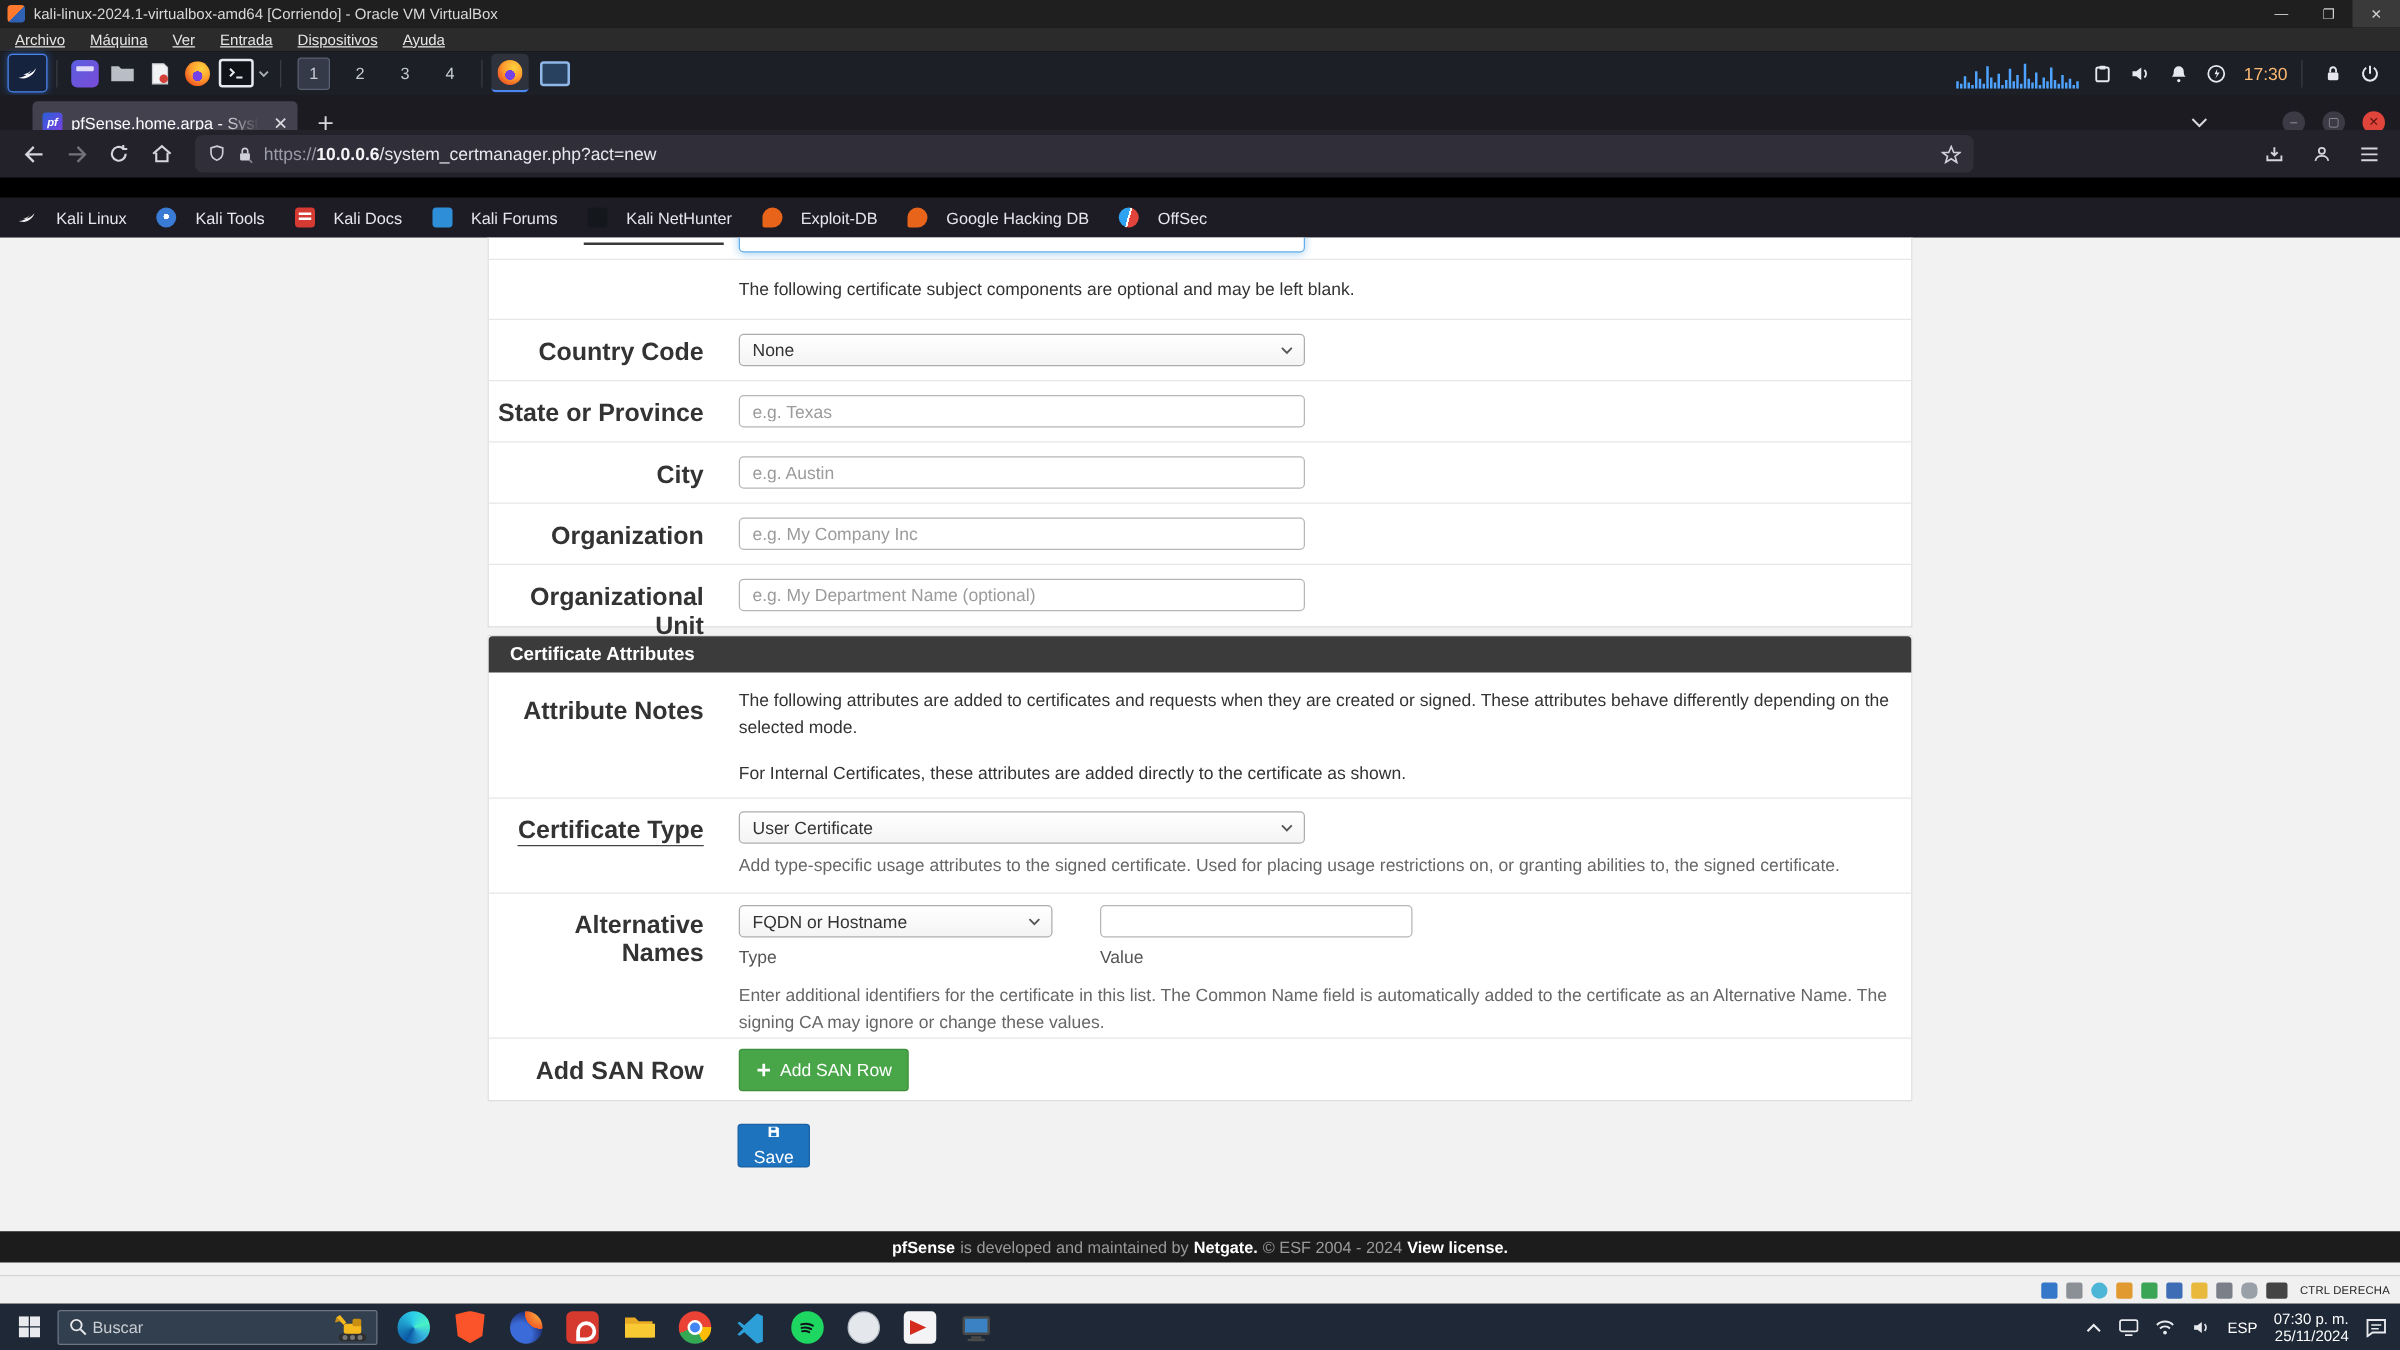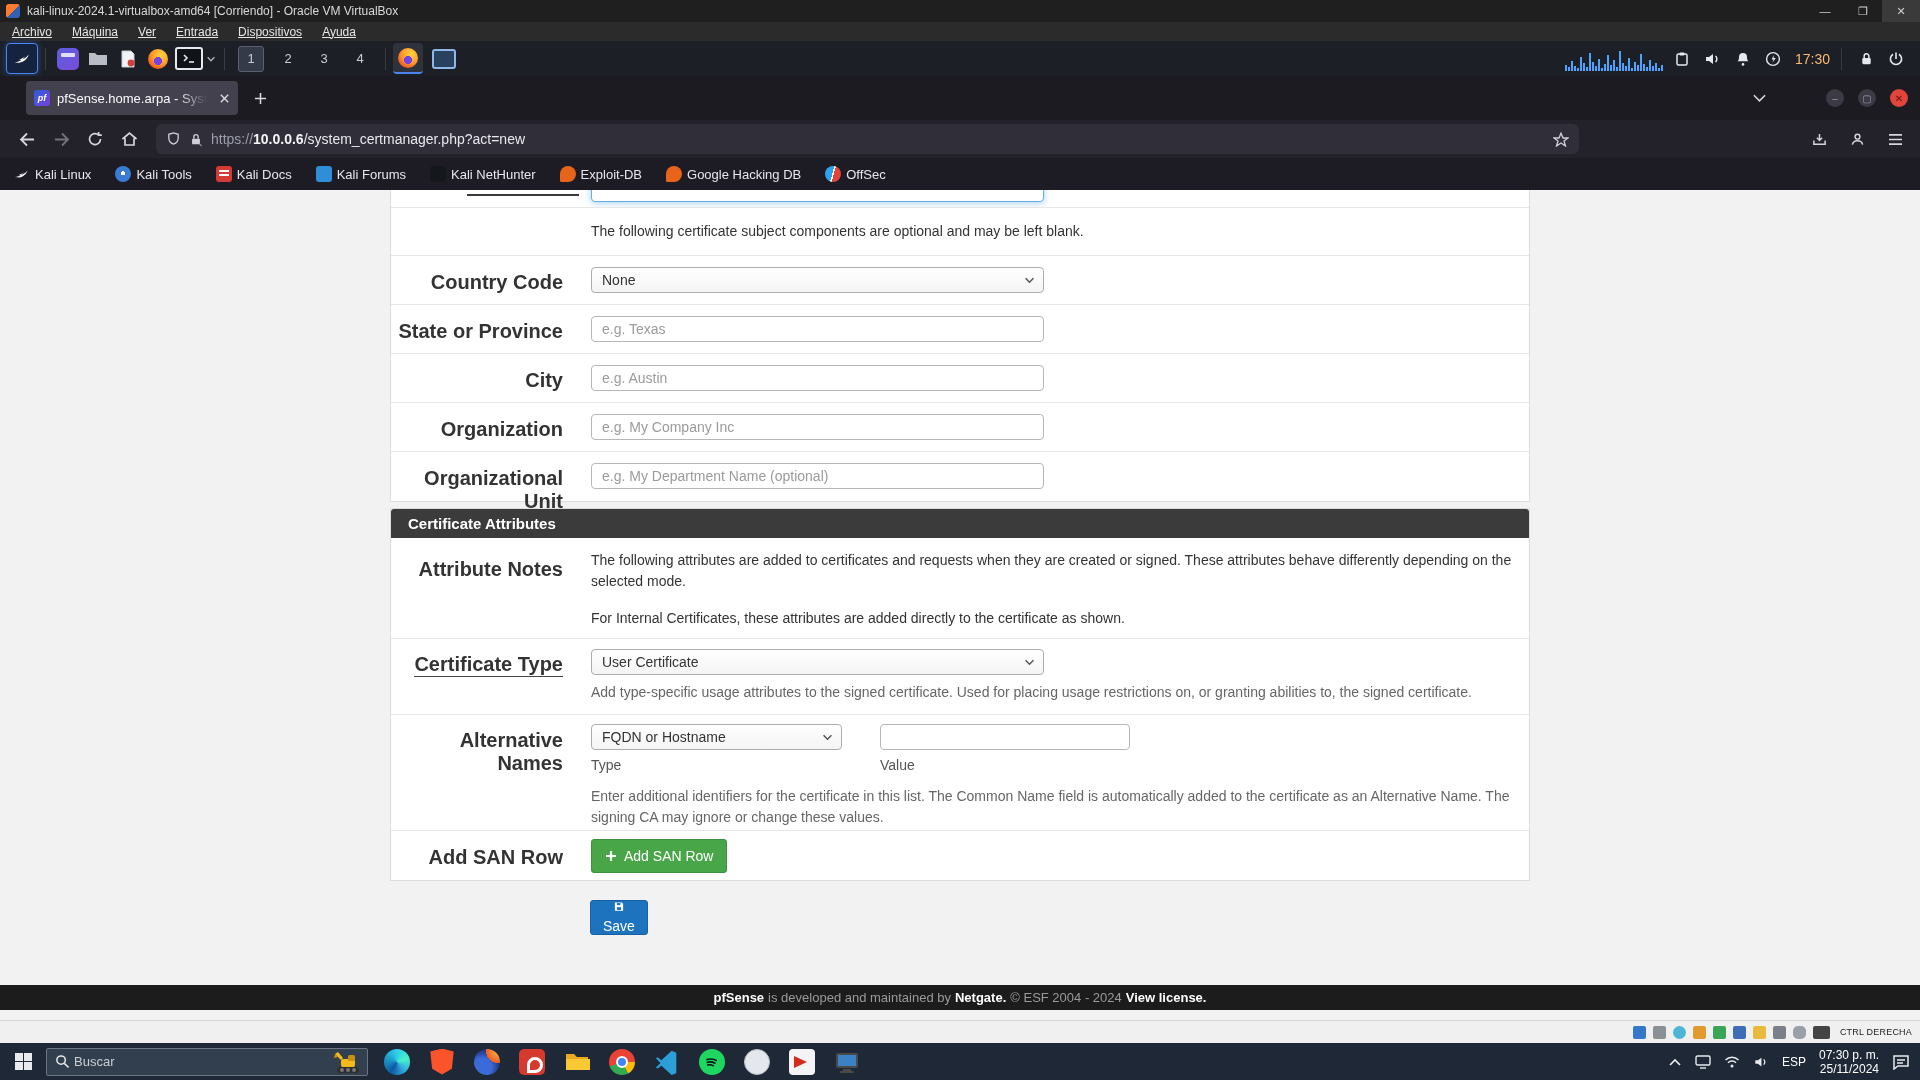--- a/index.html
+++ b/index.html
@@ -58,33 +58,33 @@
               align-items:center;justify-content:center;flex:0 0 16px;}
   .tab-title{margin-left:7px;white-space:nowrap;overflow:hidden;width:150px;position:relative;
              -webkit-mask-image:linear-gradient(90deg,#000 80%,transparent);
              mask-image:linear-gradient(90deg,#000 80%,transparent);}
   .tab-close{margin-left:auto;}
   .newtab{margin-left:16px;}
   .tb-right{margin-left:auto;display:flex;align-items:center;gap:14px;margin-right:12px;}
   .win-dot{width:18px;height:18px;border-radius:50%;background:#3b3a45;display:flex;align-items:center;justify-content:center;color:#9a99a5;font-size:10px;}
   .win-dot.red{background:#e0443a;color:#601410;}
 
-  .ff-nav{position:absolute;left:0;top:120px;width:1920px;height:38px;background:#23222b;
+  .ff-nav{position:absolute;left:0;top:104px;width:1920px;height:38px;background:#23222b;
           display:flex;align-items:center;}
   .nav-ico{width:34px;height:30px;display:flex;align-items:center;justify-content:center;border-radius:4px;}
   .urlbar{margin-left:10px;width:1423px;height:30px;background:#2f2e39;border-radius:6px;
           display:flex;align-items:center;padding:0 10px;box-sizing:border-box;font-size:14px;}
   .url-scheme{color:#9d9cab;}
   .url-host{color:#f5f5f8;font-weight:bold;}
   .url-path{color:#e8e8ef;}
   .nav-right{margin-left:auto;display:flex;align-items:center;gap:4px;margin-right:8px;}
 
   .ff-bm{position:absolute;left:0;top:158px;width:1920px;height:32px;background:#1d1c24;
          display:flex;align-items:center;gap:24px;padding-left:14px;color:#e6e6ec;font-size:13px;}
-  .bm{display:flex;align-items:center;gap:5px;}
+  .bm{display:flex;align-items:center;gap:15px;}
   .fv{width:16px;height:16px;border-radius:3px;flex:0 0 16px;}
   .fv-tools{border-radius:50%;background:radial-gradient(circle at 50% 45%,#fff 0 18%,#3a7bd5 19%);}
   .fv-docs{background:#d63b33;position:relative;}
   .fv-docs:after{content:"";position:absolute;left:3px;top:4px;width:10px;height:2px;background:#fff;
                  box-shadow:0 4px 0 #fff;}
   .fv-forums{background:#2e8fd8;}
   .fv-nh{background:#14181d;}
   .fv-bird{border-radius:50% 50% 50% 10%;background:#e8641b;}
   .fv-offsec{border-radius:50%;background:linear-gradient(105deg,#2ea3f2 46%,#ffffff 46% 54%,#e0443a 54%);}
 
@@ -124,21 +124,21 @@
   .vb-status{position:absolute;left:0;top:1020px;width:1920px;height:23px;background:#f0f0f0;
              border-top:1px solid #d5d5d5;box-sizing:border-box;display:flex;align-items:center;}
   .st-icons{margin-left:auto;display:flex;align-items:center;gap:7px;}
   .sticon{width:13px;height:13px;border-radius:2px;}
   .vb-hint{font-size:9px;color:#222;margin:0 8px 0 10px;letter-spacing:.2px;}
 
   
   .taskbar{position:absolute;left:0;top:1043px;width:1920px;height:37px;background:#1e2836;
            display:flex;align-items:center;color:#e8eaee;}
   .start{width:46px;height:37px;display:flex;align-items:center;justify-content:center;}
-  .wsearch{width:322px;height:28px;background:#323f4f;border:1px solid #6b7684;border-radius:2px;
+  .wsearch{width:256px;height:28px;background:#323f4f;border:1px solid #6b7684;border-radius:2px;
            display:flex;align-items:center;box-sizing:border-box;}
   .wsearch span{color:#c9ced4;font-size:13px;margin-left:4px;}
   .apps{display:flex;align-items:center;gap:19px;margin-left:16px;}
   .ticon{width:26px;height:26px;}
   .i-edge{border-radius:50%;background:conic-gradient(from 210deg,#0c59a4,#2ccdea 40%,#49f2c6 62%,#35b3e0 78%,#0c59a4);}
   .i-brave{background:#fb542b;clip-path:polygon(50% 0,95% 12%,88% 78%,50% 100%,12% 78%,5% 12%);}
   .i-ffdark{border-radius:50%;background:radial-gradient(circle at 32% 70%,#3b6bd8 0 35%,#16205e 80%);position:relative;overflow:hidden;}
   .i-ffdark:after{content:"";position:absolute;right:-4px;top:-4px;width:20px;height:20px;border-radius:50%;
                   background:radial-gradient(circle at 70% 30%,#ffb340,#f05e25 60%,transparent 61%);}
   .i-red{border-radius:5px;background:#d63a2f;position:relative;}

